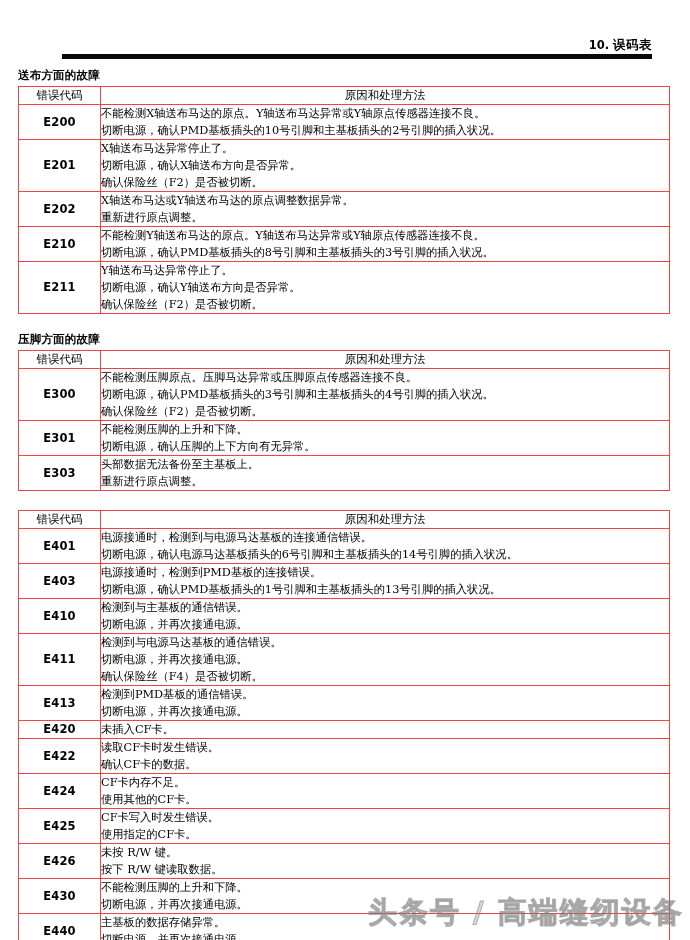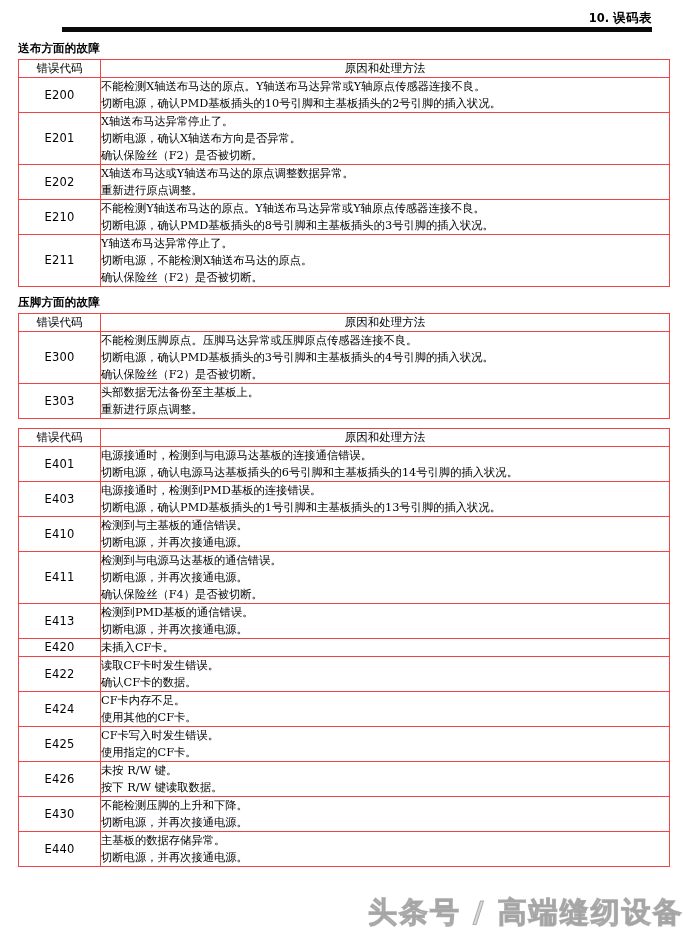--- a/index.html
+++ b/index.html
@@ -15,20 +15,21 @@
     color: #000;
     overflow: hidden;
   }
 
   
   #page-header {
     position: relative;
     height: 34px;
     padding: 0 20px 0 0;
     box-sizing: border-box;
+    margin-top: 27px;
   }
   #page-header .hdr-line {
     display: flex;
     justify-content: flex-end;
     align-items: flex-end;
     height: 24px;
     padding-right: 18px;
   }
   #page-header .hdr-num {
     font-size: 11.5px;
@@ -48,21 +49,21 @@
     background: #0a0a0a;
     margin: 3px 18px 0 62px;
   }
 
   
   #doc {
     padding: 8px 20px 0 18px;
     box-sizing: border-box;
   }
 
-  .section { margin-bottom: 9px; }
+  .section { margin-bottom: 19px; }
 
   .section-heading {
     font-size: 11.5px;
     font-weight: bold;
     line-height: 1.2;
     margin: 0 0 3px 0;
     letter-spacing: 0.2px;
   }
 
   table.err-table {
@@ -84,21 +85,21 @@
     font-weight: normal;
     font-family: "DejaVu Serif", "Liberation Serif", serif;
     height: 17px;
     line-height: 17px;
     padding: 0 2px;
   }
 
   td.code-cell {
     text-align: center;
     font-size: 11.5px;
-    font-weight: normal;
+    font-weight: bold;
     font-family: "DejaVu Sans", "Liberation Sans", sans-serif;
     letter-spacing: 0.2px;
   }
 
   td.desc-cell {
     padding: 1px 0 1px 6px;
     font-family: "DejaVu Serif", "Liberation Serif", serif;
     font-size: 11.3px;
     line-height: 17px;
     text-align: left;
@@ -173,21 +174,21 @@
             <td class="code-cell">E210</td>
             <td class="desc-cell">
               <span class="ln">不能检测Y轴送布马达的原点。Y轴送布马达异常或Y轴原点传感器连接不良。</span>
               <span class="ln">切断电源，确认PMD基板插头的8号引脚和主基板插头的3号引脚的插入状况。</span>
             </td>
           </tr>
           <tr>
             <td class="code-cell">E211</td>
             <td class="desc-cell">
               <span class="ln">Y轴送布马达异常停止了。</span>
-              <span class="ln">切断电源，不能检测X轴送布马达的原点。</span>
+              <span class="ln">切断电源，确认Y轴送布方向是否异常。</span>
               <span class="ln">确认保险丝（F2）是否被切断。</span>
             </td>
           </tr>
         </tbody>
       </table>
     </div>
     <div class="section">
       <div class="section-heading">压脚方面的故障</div>
       <table class="err-table">
         <colgroup>
@@ -203,20 +204,27 @@
         <tbody>
           <tr>
             <td class="code-cell">E300</td>
             <td class="desc-cell">
               <span class="ln">不能检测压脚原点。压脚马达异常或压脚原点传感器连接不良。</span>
               <span class="ln">切断电源，确认PMD基板插头的3号引脚和主基板插头的4号引脚的插入状况。</span>
               <span class="ln">确认保险丝（F2）是否被切断。</span>
             </td>
           </tr>
           <tr>
+            <td class="code-cell">E301</td>
+            <td class="desc-cell">
+              <span class="ln">不能检测压脚的上升和下降。</span>
+              <span class="ln">切断电源，确认压脚的上下方向有无异常。</span>
+            </td>
+          </tr>
+          <tr>
             <td class="code-cell">E303</td>
             <td class="desc-cell">
               <span class="ln">头部数据无法备份至主基板上。</span>
               <span class="ln">重新进行原点调整。</span>
             </td>
           </tr>
         </tbody>
       </table>
     </div>
     <div class="section">

